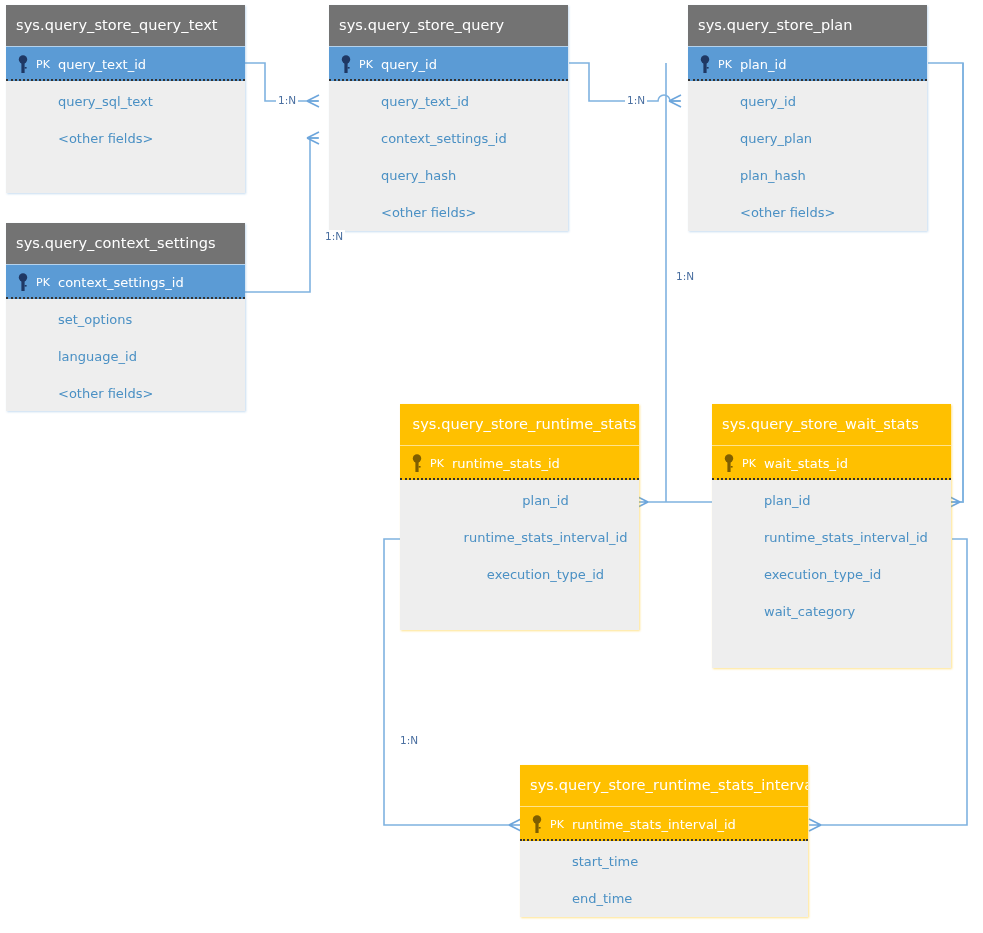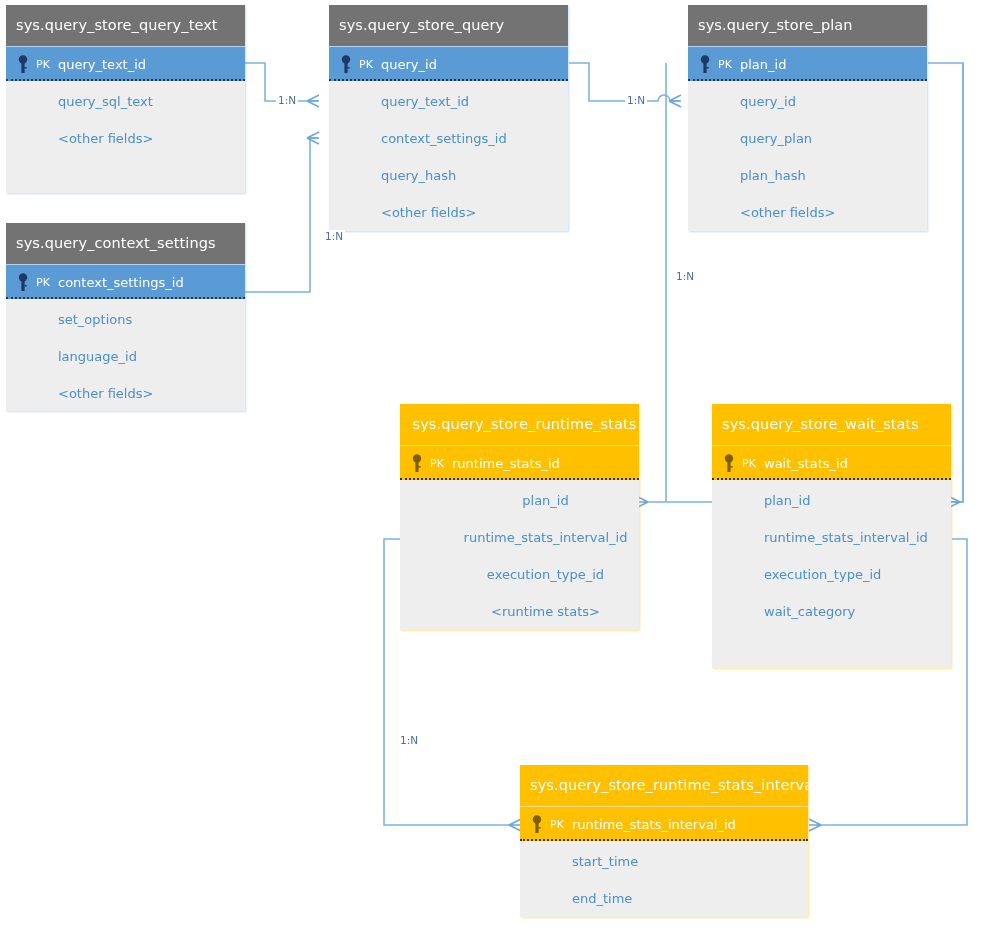--- a/index.html
+++ b/index.html
@@ -207,21 +207,20 @@
         <rect x="3.4" y="7" width="3.2" height="11" fill="#7f5f00"></rect>
         <rect x="6.6" y="12" width="2" height="1.6" fill="#7f5f00"></rect>
       </svg>
       <span class="pk-label">PK</span>
       <span class="pk-name">runtime_stats_id</span>
     </div>
     <div class="ent-body">
       <div class="ent-field">plan_id</div>
       <div class="ent-field">runtime_stats_interval_id</div>
       <div class="ent-field">execution_type_id</div>
-      <div class="ent-field">&lt;runtime stats&gt;</div>
     </div>
   </div>
 
   <div class="entity theme-gold" style="left:712px;top:404px;width:239px;height:264px;">
     <div class="ent-title">sys.query_store_wait_stats</div>
     <div class="ent-pk">
       <svg class="key-icon" viewBox="0 0 10 19">
         <circle cx="5" cy="4.5" r="4.2" fill="#7f5f00"></circle>
         <rect x="3.4" y="7" width="3.2" height="11" fill="#7f5f00"></rect>
         <rect x="6.6" y="12" width="2" height="1.6" fill="#7f5f00"></rect>

